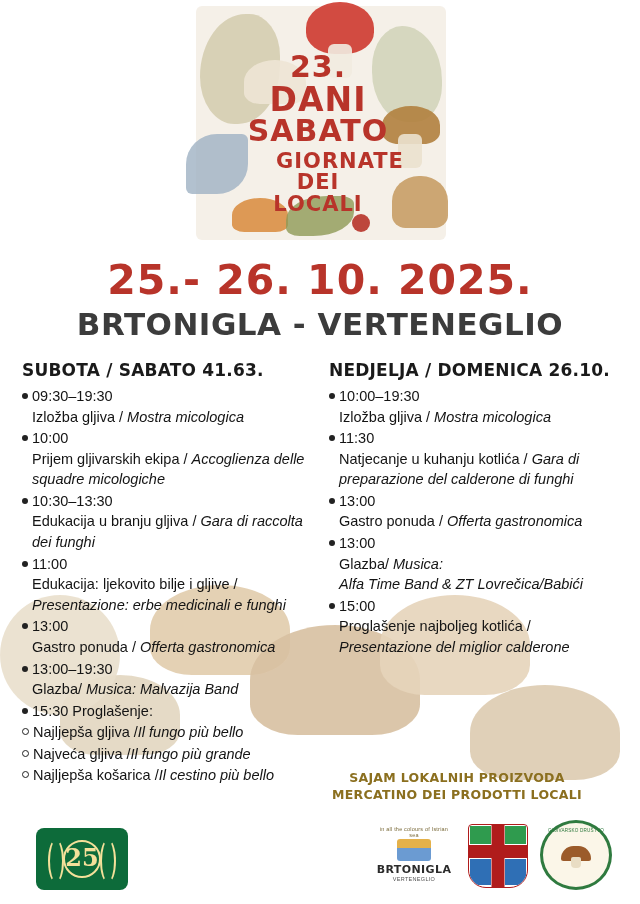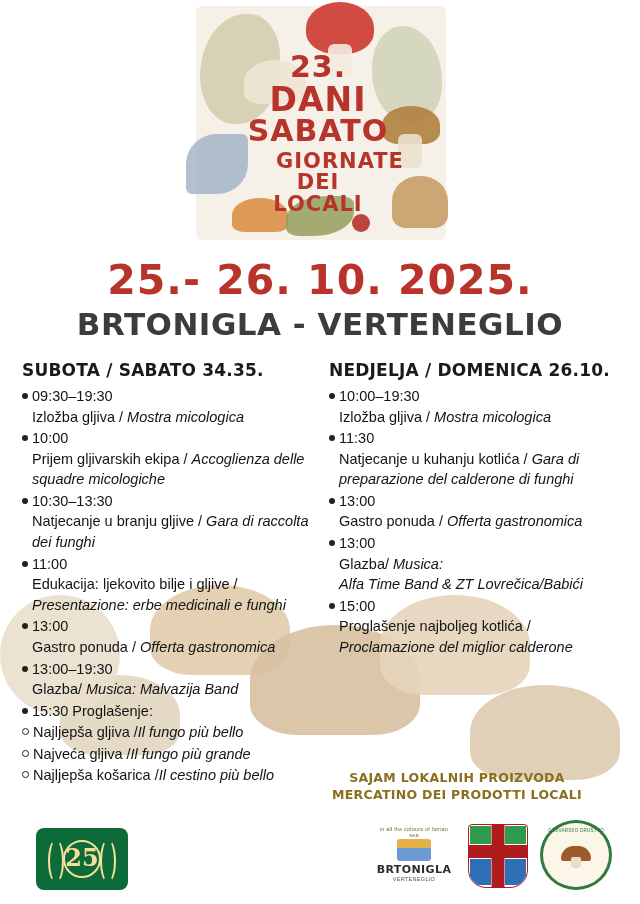--- a/index.html
+++ b/index.html
@@ -362,21 +362,21 @@
     <div class="blob" style="left:250px;top:70px;width:170px;height:110px;background:#b98e55;border-radius:50% 50% 28% 28%;"></div>
     <div class="blob" style="left:380px;top:40px;width:150px;height:100px;background:#d2b183;border-radius:50% 50% 30% 30%;"></div>
     <div class="blob" style="left:60px;top:120px;width:120px;height:80px;background:#cbb58d;border-radius:50% 50% 30% 30%;"></div>
     <div class="blob" style="left:470px;top:130px;width:150px;height:95px;background:#c2a272;border-radius:50% 50% 30% 30%;"></div>
     <div class="blob" style="left:0px;top:40px;width:120px;height:120px;background:#d8c6a4;border-radius:50%;"></div>
   </div>
 
   <div class="columns">
 
     <div class="col">
-      <div class="col-title">SUBOTA / SABATO 34.35.</div>
+      <div class="col-title">SUBOTA / SABATO 41.63.</div>
 
       <div class="entry">
         <div class="time">
             <span class="bullet"></span>
             <span>09:30–19:30</span>
           </div>
         <div class="desc"><span>Izložba gljiva / </span><span class="it">Mostra micologica</span></div>
       </div>
 
       <div class="entry">
@@ -385,21 +385,21 @@
             <span>10:00</span>
           </div>
         <div class="desc"><span>Prijem gljivarskih ekipa / </span><span class="it">Accoglienza delle squadre micologiche</span></div>
       </div>
 
       <div class="entry">
         <div class="time">
             <span class="bullet"></span>
             <span>10:30–13:30</span>
           </div>
-        <div class="desc"><span>Natjecanje u branju gljive / </span><span class="it">Gara di raccolta dei funghi</span></div>
+        <div class="desc"><span>Edukacija u branju gljiva / </span><span class="it">Gara di raccolta dei funghi</span></div>
       </div>
 
       <div class="entry">
         <div class="time">
             <span class="bullet"></span>
             <span>11:00</span>
           </div>
         <div class="desc"><span>Edukacija: ljekovito bilje i gljive / </span><span class="it">Presentazione: erbe medicinali e funghi</span></div>
       </div>
 
@@ -485,21 +485,21 @@
           </div>
         <div class="desc"><span>Glazba/ </span><span class="it">Musica:</span></div>
         <div class="desc it">Alfa Time Band &amp; ZT Lovrečica/Babići</div>
       </div>
 
       <div class="entry">
         <div class="time">
             <span class="bullet"></span>
             <span>15:00</span>
           </div>
-        <div class="desc"><span>Proglašenje najboljeg kotlića / </span><span class="it">Proclamazione del miglior calderone</span></div>
+        <div class="desc"><span>Proglašenje najboljeg kotlića / </span><span class="it">Presentazione del miglior calderone</span></div>
       </div>
     </div>
   </div>
 
   <div class="market">
     <div>SAJAM LOKALNIH PROIZVODA</div>
     <div>MERCATINO DEI PRODOTTI LOCALI</div>
   </div>
 
   <div class="footer">

